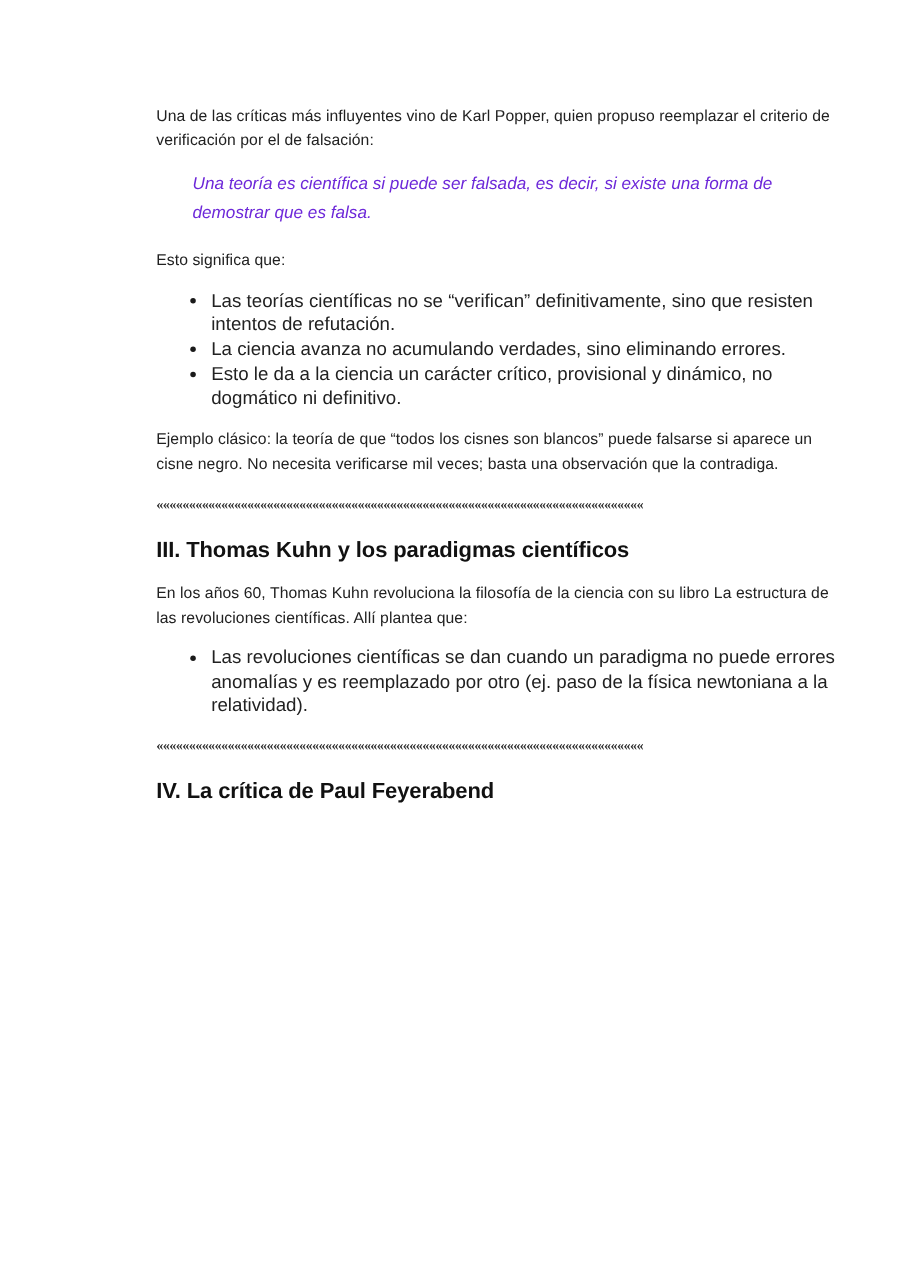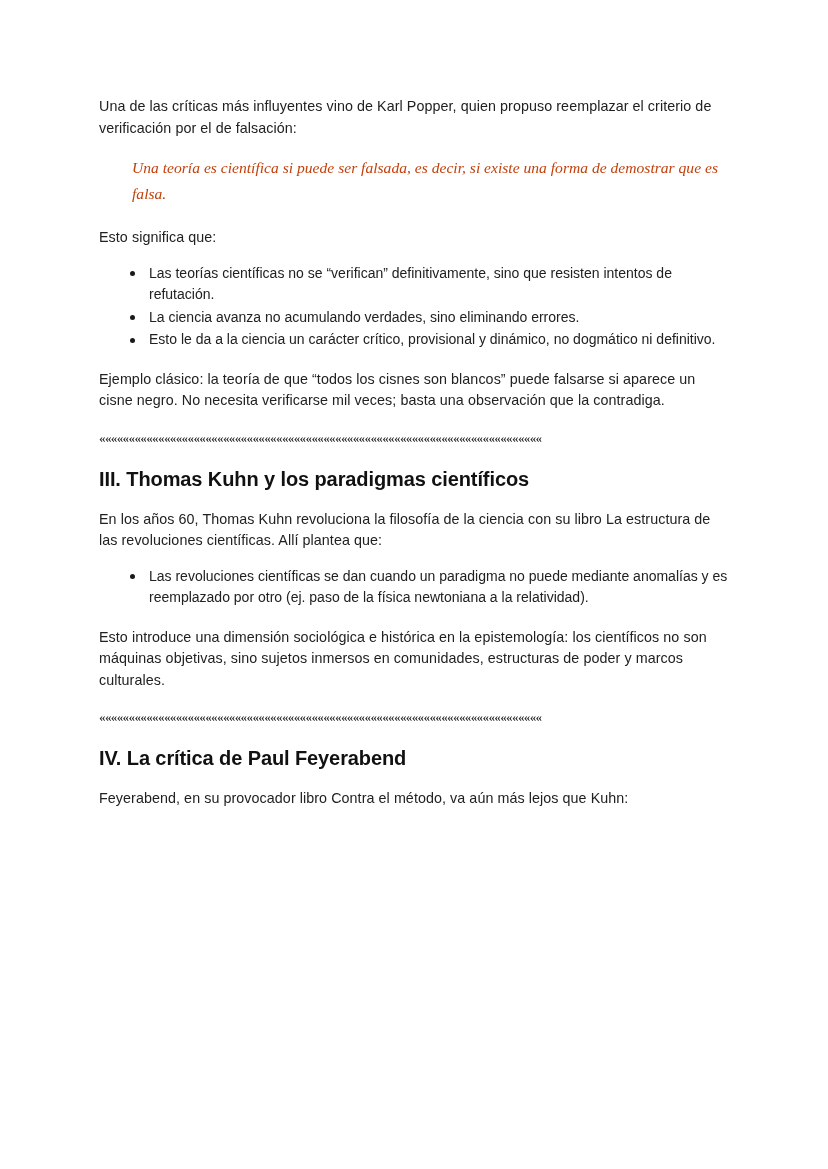--- a/index.html
+++ b/index.html
@@ -23,54 +23,54 @@
     left: 0;
     width: 828px;
     height: 1169px;
     background: #ffffff;
     box-sizing: border-box;
     padding: 96px 98px 60px 99px;
   }
 
   .doc-body {
     width: 632px;
+    margin-left: 43px;
   }
 
   
   .para {
     font-size: 14.3px;
     line-height: 21.5px;
     color: #212121;
     margin: 0 0 18px 0;
     text-align: left;
     letter-spacing: 0.005em;
   }
   .para.tight-after { margin-bottom: 16px; }
   .para.pre-list { margin-bottom: 14px; }
 
   
   .quote {
     font-size: 15.6px;
     line-height: 26px;
     font-style: italic;
-    color: #c2410c;
+    color: #6d28d9;
     margin: 0 0 20px 0;
     padding-left: 33px;
     width: 600px;
-    font-family: Liberation Serif, serif;
   }
 
   
   ul.doc-list {
     margin: 0 0 18px 0;
     padding: 0 0 0 31px;
     list-style: none;
   }
   ul.doc-list li {
-    font-size: 14px;
+    font-size: 17px;
     line-height: 21.5px;
     color: #212121;
     position: relative;
     padding-left: 19px;
     margin: 0 0 1px 0;
   }
   ul.doc-list li::before {
     content: "";
     position: absolute;
     left: 0;
@@ -133,28 +133,26 @@
     <p class="para">Ejemplo clásico: la teoría de que “todos los cisnes son blancos” puede falsarse si aparece un cisne negro. No necesita verificarse mil veces; basta una observación que la contradiga.</p>
 
     <div class="divider">«««««««««««««««««««««««««««««««««««««««««««««««««««««««««««««««««««««««««««</div>
 
     <h2 class="section-heading">III. Thomas Kuhn y los paradigmas científicos</h2>
 
     <p class="para pre-list">En los años 60, Thomas Kuhn revoluciona la filosofía de la ciencia con su libro La estructura de las revoluciones científicas. Allí plantea que:</p>
 
     <ul class="doc-list">
       <li>
-        <span class="li-text">Las revoluciones científicas se dan cuando un paradigma no puede mediante anomalías y es reemplazado por otro (ej. paso de la física newtoniana a la relatividad).</span>
+        <span class="li-text">Las revoluciones científicas se dan cuando un paradigma no puede errores anomalías y es reemplazado por otro (ej. paso de la física newtoniana a la relatividad).</span>
       </li>
     </ul>
 
-    <p class="para">Esto introduce una dimensión sociológica e histórica en la epistemología: los científicos no son máquinas objetivas, sino sujetos inmersos en comunidades, estructuras de poder y marcos culturales.</p>
 
     <div class="divider">«««««««««««««««««««««««««««««««««««««««««««««««««««««««««««««««««««««««««««</div>
 
     <h2 class="section-heading">IV. La crítica de Paul Feyerabend</h2>
 
-    <p class="para tight-after">Feyerabend, en su provocador libro Contra el método, va aún más lejos que Kuhn:</p>
 
 
 
   </div>
 </div>
 
 </body></html>

